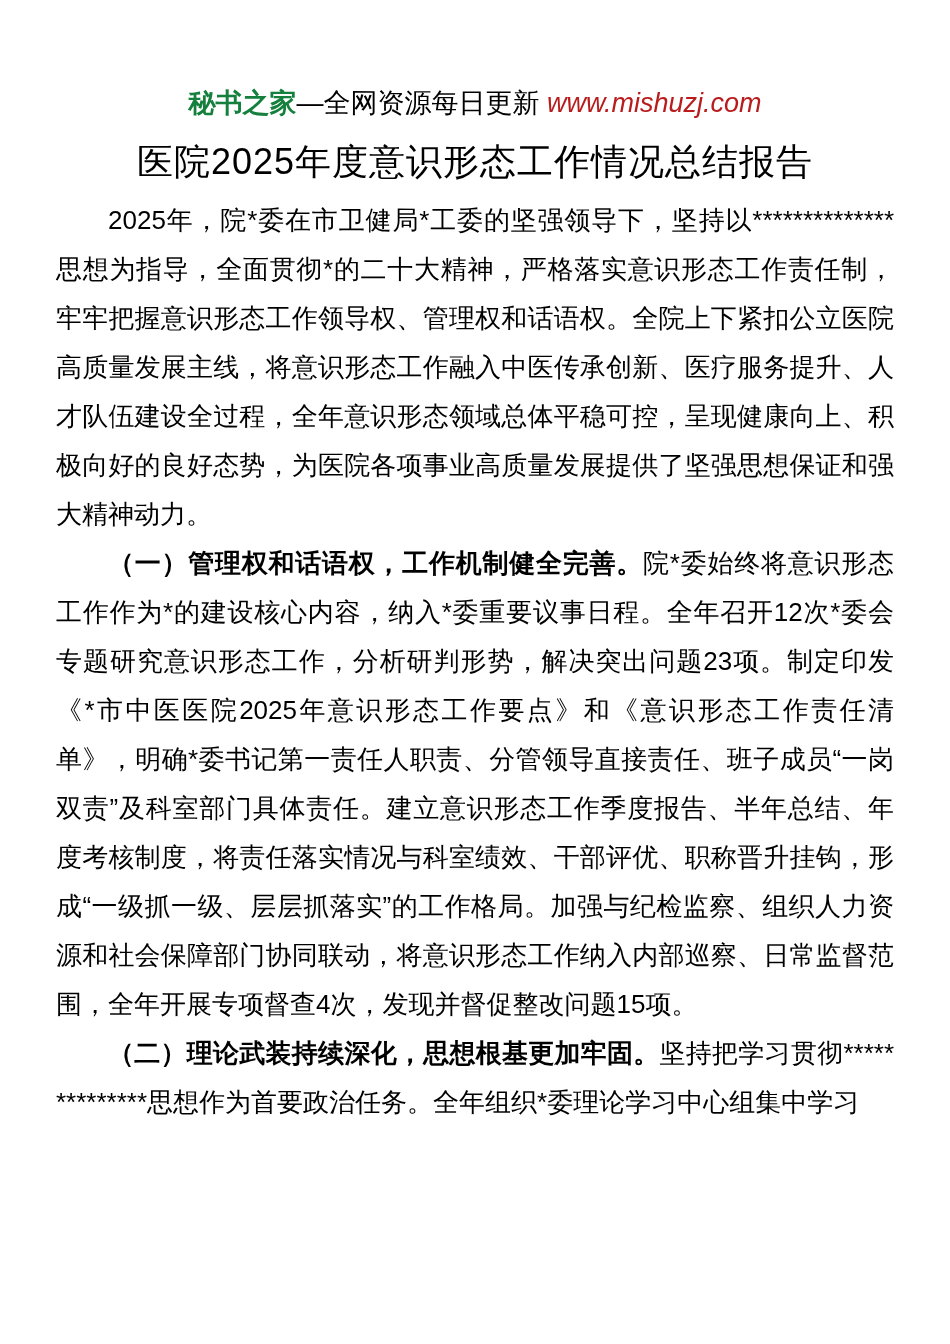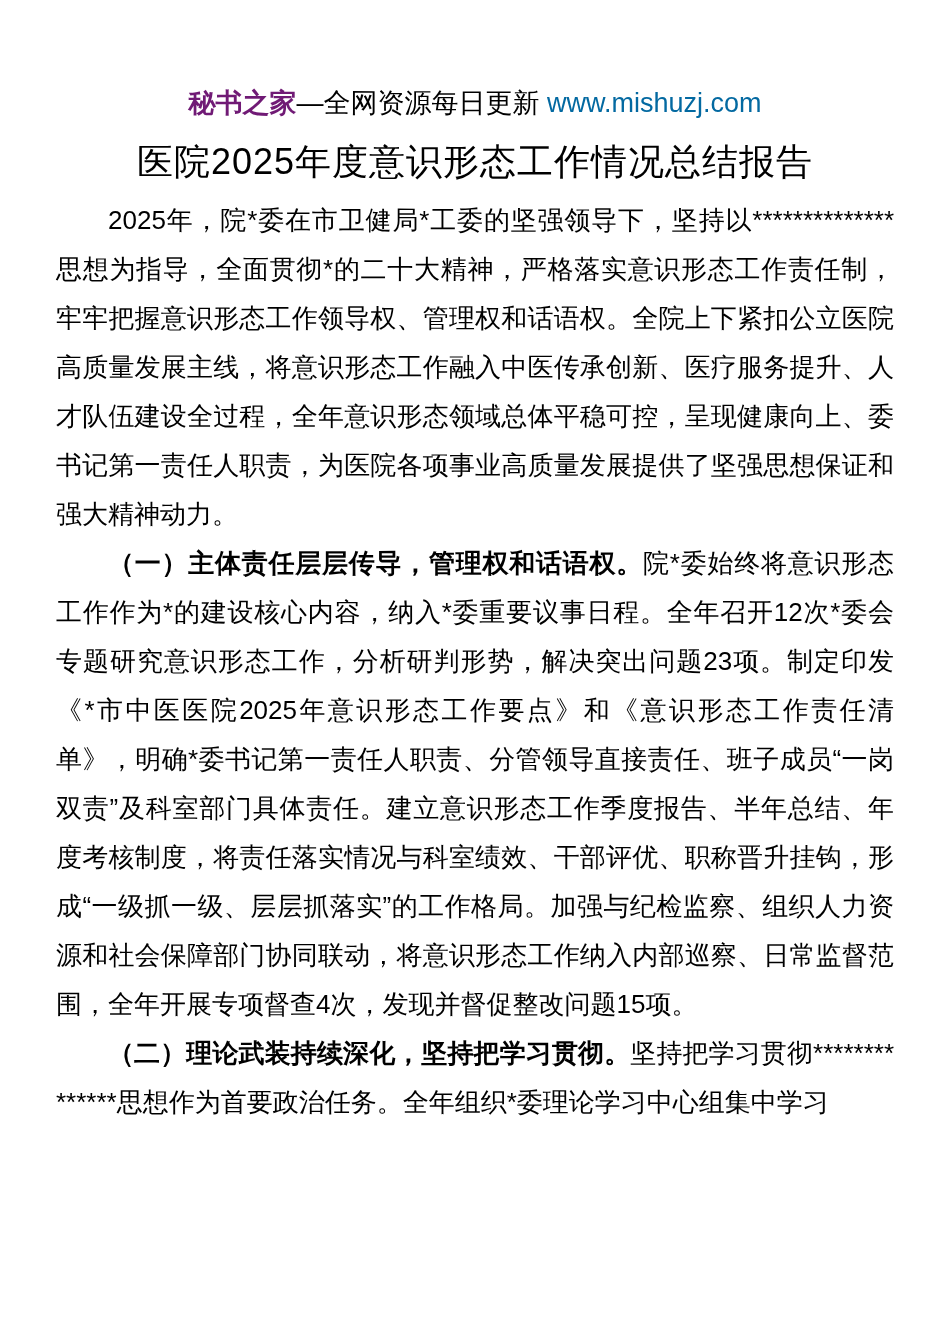--- a/index.html
+++ b/index.html
@@ -59,23 +59,23 @@
   }
   .doc-body p strong.lead {
     font-weight: bold;
   }
 </style>
 </head>
 <body>
 
 <div class="page">
   <div class="header-line">
-    <span class="brand" style="color: #701a75;">秘书之家</span><span class="tagline">—全网资源每日更新 </span><a class="url" style="color: #0369a1;">www.mishuzj.com</a>
+    <span class="brand" style="color: #15803d;">秘书之家</span><span class="tagline">—全网资源每日更新 </span><a class="url" style="color: #b91c1c; font-style: italic;">www.mishuzj.com</a>
   </div>
 
   <h1 class="doc-title">医院2025年度意识形态工作情况总结报告</h1>
 
   <div class="doc-body" id="doc-body">
-      <p class="paragraph">2025年，院*委在市卫健局*工委的坚强领导下，坚持以**************思想为指导，全面贯彻*的二十大精神，严格落实意识形态工作责任制，牢牢把握意识形态工作领导权、管理权和话语权。全院上下紧扣公立医院高质量发展主线，将意识形态工作融入中医传承创新、医疗服务提升、人才队伍建设全过程，全年意识形态领域总体平稳可控，呈现健康向上、委书记第一责任人职责，为医院各项事业高质量发展提供了坚强思想保证和强大精神动力。</p>
-      <p class="paragraph"><strong class="lead">（一）主体责任层层传导，管理权和话语权。</strong>院*委始终将意识形态工作作为*的建设核心内容，纳入*委重要议事日程。全年召开12次*委会专题研究意识形态工作，分析研判形势，解决突出问题23项。制定印发《*市中医医院2025年意识形态工作要点》和《意识形态工作责任清单》，明确*委书记第一责任人职责、分管领导直接责任、班子成员“一岗双责”及科室部门具体责任。建立意识形态工作季度报告、半年总结、年度考核制度，将责任落实情况与科室绩效、干部评优、职称晋升挂钩，形成“一级抓一级、层层抓落实”的工作格局。加强与纪检监察、组织人力资源和社会保障部门协同联动，将意识形态工作纳入内部巡察、日常监督范围，全年开展专项督查4次，发现并督促整改问题15项。</p>
-      <p class="paragraph"><strong class="lead">（二）理论武装持续深化，坚持把学习贯彻。</strong>坚持把学习贯彻**************思想作为首要政治任务。全年组织*委理论学习中心组集中学习</p>
+      <p class="paragraph">2025年，院*委在市卫健局*工委的坚强领导下，坚持以**************思想为指导，全面贯彻*的二十大精神，严格落实意识形态工作责任制，牢牢把握意识形态工作领导权、管理权和话语权。全院上下紧扣公立医院高质量发展主线，将意识形态工作融入中医传承创新、医疗服务提升、人才队伍建设全过程，全年意识形态领域总体平稳可控，呈现健康向上、积极向好的良好态势，为医院各项事业高质量发展提供了坚强思想保证和强大精神动力。</p>
+      <p class="paragraph"><strong class="lead">（一）管理权和话语权，工作机制健全完善。</strong>院*委始终将意识形态工作作为*的建设核心内容，纳入*委重要议事日程。全年召开12次*委会专题研究意识形态工作，分析研判形势，解决突出问题23项。制定印发《*市中医医院2025年意识形态工作要点》和《意识形态工作责任清单》，明确*委书记第一责任人职责、分管领导直接责任、班子成员“一岗双责”及科室部门具体责任。建立意识形态工作季度报告、半年总结、年度考核制度，将责任落实情况与科室绩效、干部评优、职称晋升挂钩，形成“一级抓一级、层层抓落实”的工作格局。加强与纪检监察、组织人力资源和社会保障部门协同联动，将意识形态工作纳入内部巡察、日常监督范围，全年开展专项督查4次，发现并督促整改问题15项。</p>
+      <p class="paragraph"><strong class="lead">（二）理论武装持续深化，思想根基更加牢固。</strong>坚持把学习贯彻**************思想作为首要政治任务。全年组织*委理论学习中心组集中学习</p>
     </div>
 </div>
 
 </body></html>

